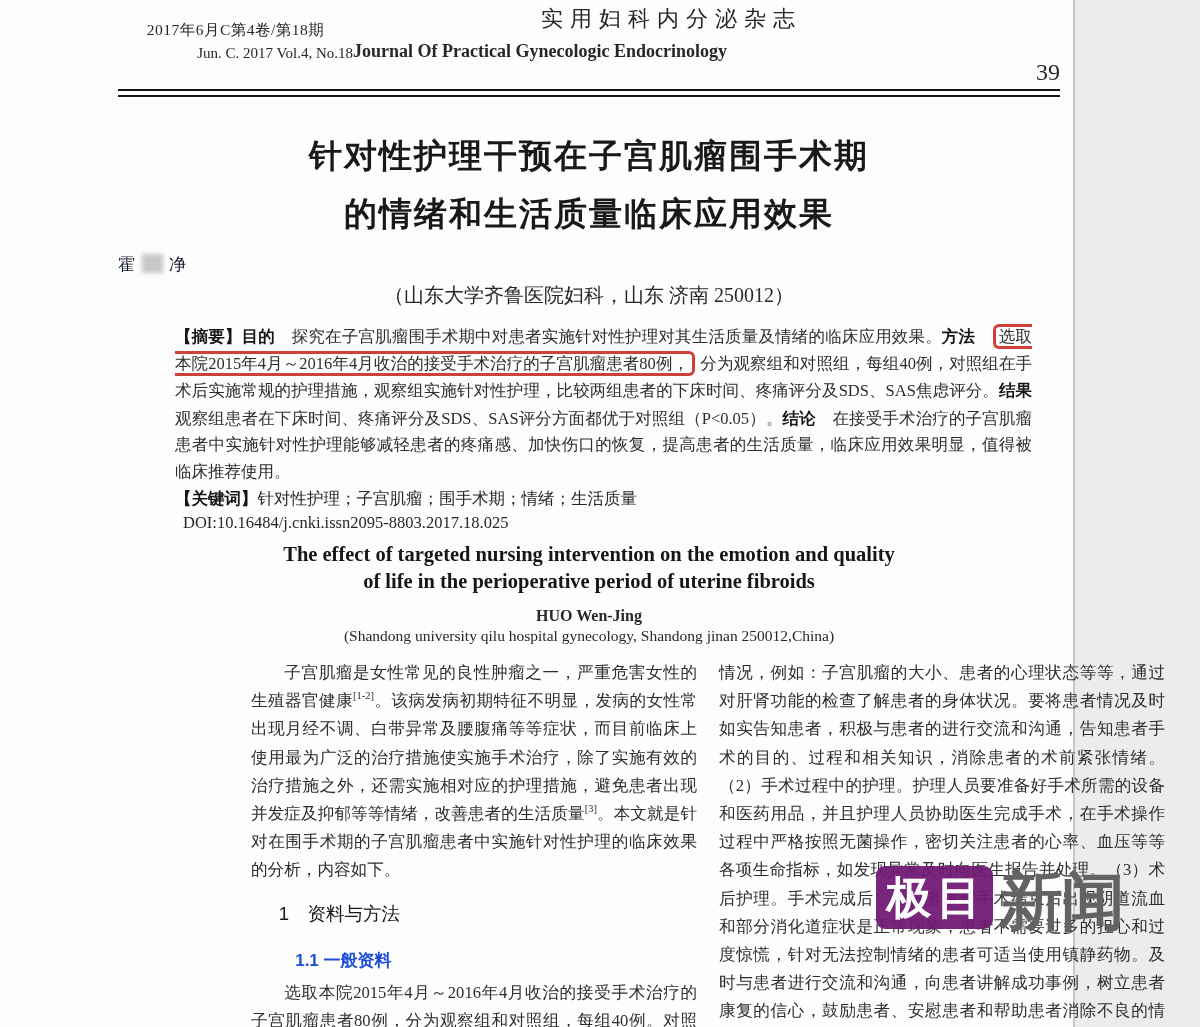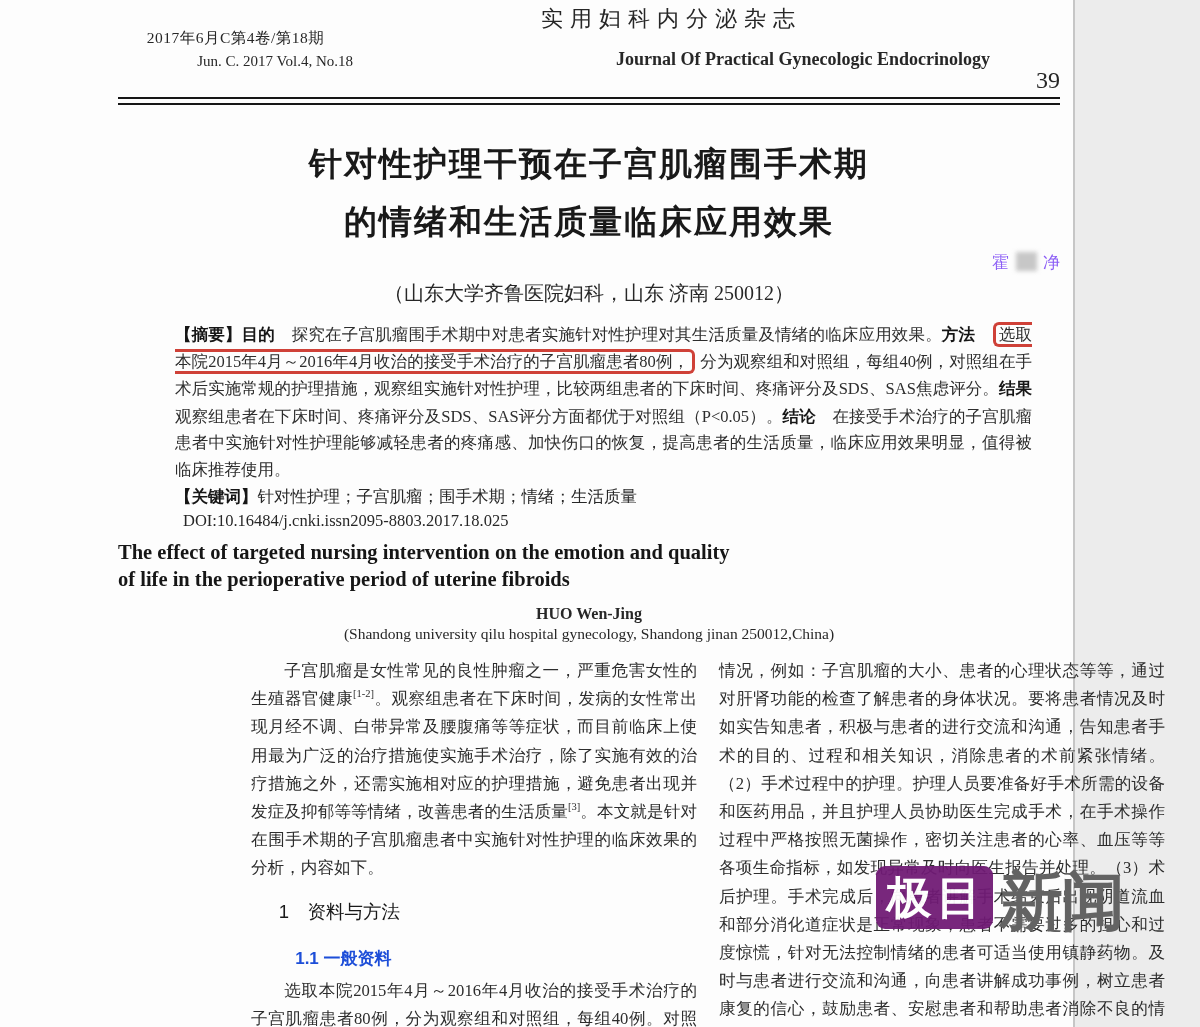--- a/index.html
+++ b/index.html
@@ -22,36 +22,36 @@
   
   .jheader {
     display: grid;
     grid-template-columns: 235px 1fr 70px;
     padding-top: 4px;
     align-items: end;
   }
   .issue-line1 { font-size: 15.5px; text-align: center; letter-spacing: 0.5px; }
   .issue-line2 { font-size: 15px; text-align: right; margin-top: 4px; }
   .journal-cn { font-size: 22px; text-align: center; letter-spacing: 7px; }
-  .journal-en { font-size: 18px; font-weight: bold; text-align: right; margin-top: 15px; }
+  .journal-en { font-size: 18px; font-weight: bold; text-align: left; margin-top: 7px; }
   .pagenum { font-size: 24px; text-align: right; grid-column: 3; grid-row: 2; line-height: 20px; }
   .double-rule {
     margin-top: 7px; height: 4px;
     border-top: 2.5px solid #161616;
     border-bottom: 2.5px solid #161616;
   }
 
   
   .cn-title {
     margin-top: 30px; text-align: center;
     font-family: "Liberation Sans", "DejaVu Sans", sans-serif;
     font-weight: bold; font-size: 33px; line-height: 58px;
     letter-spacing: 2px; color: #191919;
   }
-  .author-line { text-align: right; font-size: 17px; color: #8b5cf6; }
+  .author-line { text-align: left; margin-top: 10px; font-size: 17px; color: #0f172a; }
   .redact-blur {
     display: inline-block; width: 21px; height: 19px;
     background: #c7c7c7; filter: blur(2px);
     vertical-align: -3px; margin: 0 6px 0 7px;
   }
   .affil-line { text-align: center; margin-top: 6px; font-size: 20px; }
 
   
   .abstract {
     margin: 14px 28px 0 57px;
@@ -62,21 +62,21 @@
   .hl-box {
     border: 3px solid #cf4138; border-radius: 6px;
     padding: 0px 3px; margin: 0 1px;
   }
   .meta-line { margin: 1px 28px 0 57px; font-size: 16.5px; line-height: 24px; }
   .meta-gap { display: inline-block; width: 42px; }
   .doi-line { margin: 2px 28px 0 65px; font-size: 16.5px; }
 
   
   .en-title {
-    margin-top: 8px; 
+    margin-top: 8px; text-align: center;
     font-weight: bold; font-size: 20.5px; line-height: 27px; color: #161616;
   }
   .en-author { text-align: center; font-weight: bold; font-size: 16px; margin-top: 12px; }
   .en-affil { text-align: center; font-size: 15.5px; margin-top: 2px; }
 
   
   .columns {
     display: flex; gap: 22px;
     margin: 14px 36px 0 133px;
   }
@@ -163,21 +163,21 @@
 
       <div class="en-title">
         <div>The effect of targeted nursing intervention on the emotion and quality</div>
         <div>of life in the perioperative period of uterine fibroids</div>
       </div>
       <div class="en-author">HUO Wen-Jing</div>
       <div class="en-affil">(Shandong university qilu hospital gynecology, Shandong  jinan   250012,China)</div>
 
       <div class="columns">
         <div class="col">
-          <p class="p-indent"><span>子宫肌瘤是女性常见的良性肿瘤之一，严重危害女性的生殖器官健康</span><sup class="ref">[1-2]</sup><span>。观察组患者在下床时间，发病的女性常出现月经不调、白带异常及腰腹痛等等症状，而目前临床上使用最为广泛的治疗措施使实施手术治疗，除了实施有效的治疗措施之外，还需实施相对应的护理措施，避免患者出现并发症及抑郁等等情绪，改善患者的生活质量</span><sup class="ref">[3]</sup><span>。本文就是针对在围手术期的子宫肌瘤患者中实施针对性护理的临床效果的分析，内容如下。</span>
+          <p class="p-indent"><span>子宫肌瘤是女性常见的良性肿瘤之一，严重危害女性的生殖器官健康</span><sup class="ref">[1-2]</sup><span>。该病发病初期特征不明显，发病的女性常出现月经不调、白带异常及腰腹痛等等症状，而目前临床上使用最为广泛的治疗措施使实施手术治疗，除了实施有效的治疗措施之外，还需实施相对应的护理措施，避免患者出现并发症及抑郁等等情绪，改善患者的生活质量</span><sup class="ref">[3]</sup><span>。本文就是针对在围手术期的子宫肌瘤患者中实施针对性护理的临床效果的分析，内容如下。</span>
           </p>
           <div class="sec-h1">1　资料与方法</div>
           <div class="sec-h2">1.1 一般资料</div>
           <p class="p-indent"><span>选取本院2015年4月～2016年4月收治的接受手术治疗的子宫肌瘤患者80例，分为观察组和对照组，每组40例。对照组患者中，</span>
           </p>
         </div>
 
         <div class="col">
           <p>情况，例如：子宫肌瘤的大小、患者的心理状态等等，通过对肝肾功能的检查了解患者的身体状况。要将患者情况及时如实告知患者，积极与患者的进行交流和沟通，告知患者手术的目的、过程和相关知识，消除患者的术前紧张情绪。（2）手术过程中的护理。护理人员要准备好手术所需的设备和医药用品，并且护理人员协助医生完成手术，在手术操作过程中严格按照无菌操作，密切关注患者的心率、血压等等各项生命指标，如发现异常及时向医生报告并处理。（3）术后护理。手术完成后，向患者讲解手术结束后出现阴道流血和部分消化道症状是正常现象，患者不需要过多的担心和过度惊慌，针对无法控制情绪的患者可适当使用镇静药物。及时与患者进行交流和沟通，向患者讲解成功事例，树立患者康复的信心，鼓励患者、安慰患者和帮助患者消除不良的情绪，并且在日常要注意预防压疮、感染和发热的现象。</p>
 

